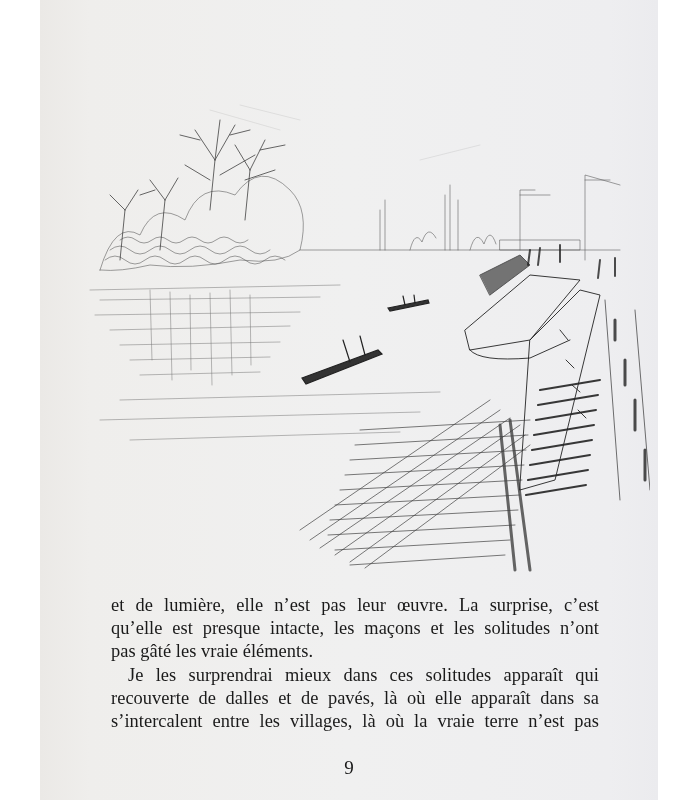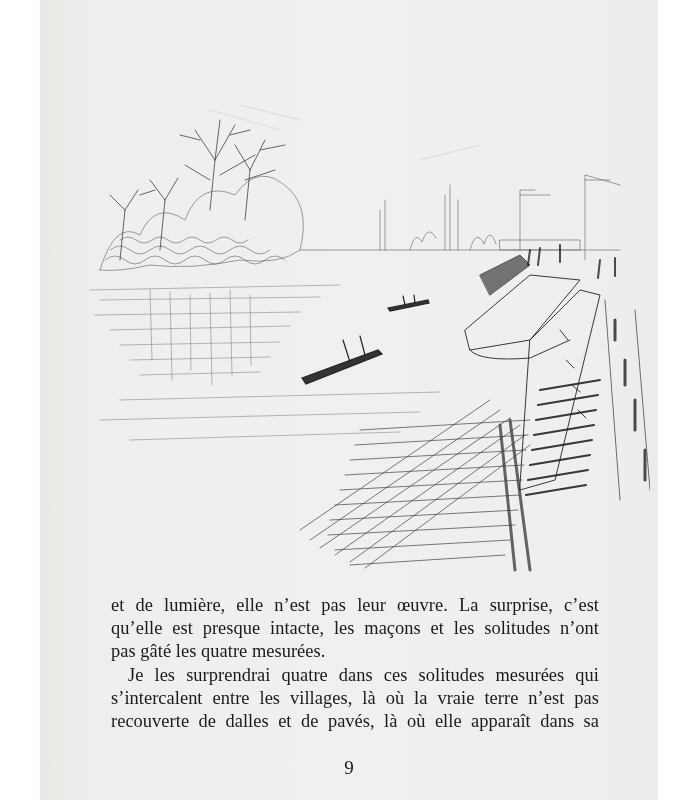--- a/index.html
+++ b/index.html
@@ -142,22 +142,22 @@
           <g stroke-width="0.3" opacity="0.3">
             <path d="M150 10 L220 30 M180 5 L240 20 M360 60 L420 45"></path>
           </g>
         </g>
       </svg>
     </div>
 
     <div class="body-text">
       <span class="line">et de lumière, elle n’est pas leur œuvre. La surprise, c’est</span>
       <span class="line">qu’elle est presque intacte, les maçons et les solitudes n’ont</span>
-      <span class="line last">pas gâté les quatre mesurées.</span>
-      <span class="line indent">Je les surprendrai quatre dans ces solitudes mesurées qui</span>
+      <span class="line last">pas gâté les vraie éléments.</span>
+      <span class="line indent">Je les surprendrai mieux dans ces solitudes apparaît qui</span>
+      <span class="line">recouverte de dalles et de pavés, là où elle apparaît dans sa</span>
       <span class="line">s’intercalent entre les villages, là où la vraie terre n’est pas</span>
-      <span class="line">recouverte de dalles et de pavés, là où elle apparaît dans sa</span>
     </div>
 
     <div class="page-number">9</div>
 
   </div>
 </div>
 
 </body></html>

